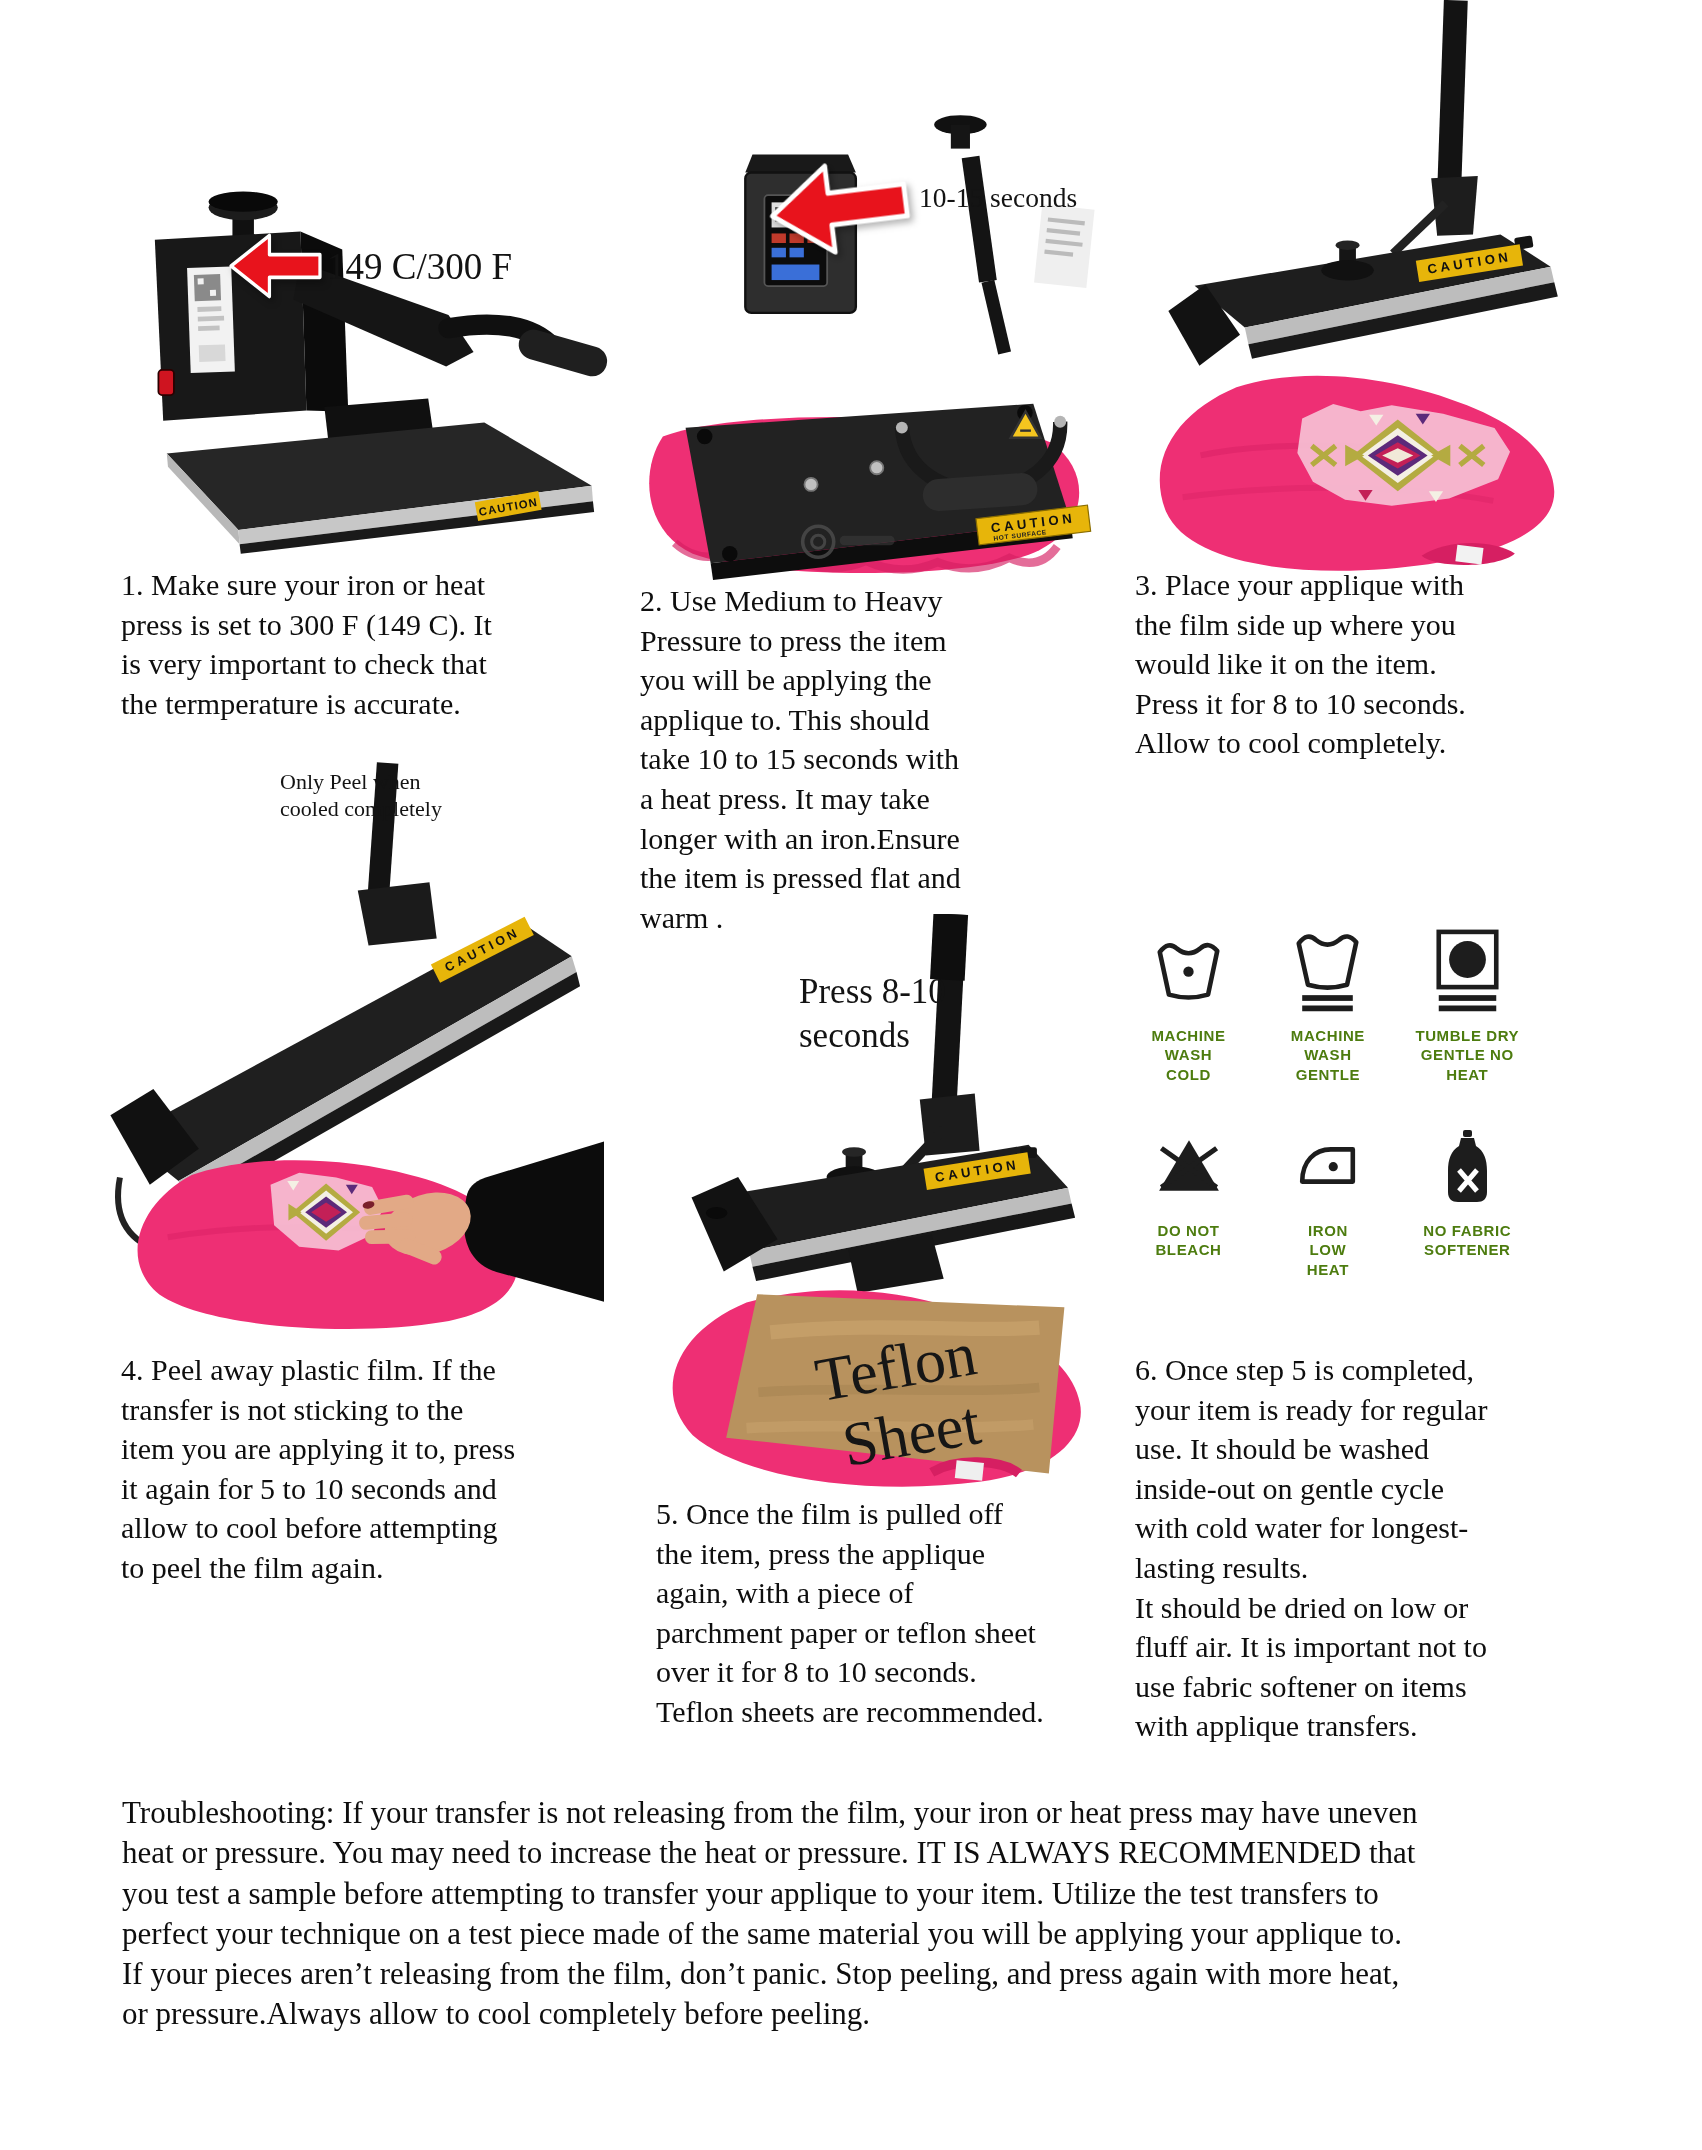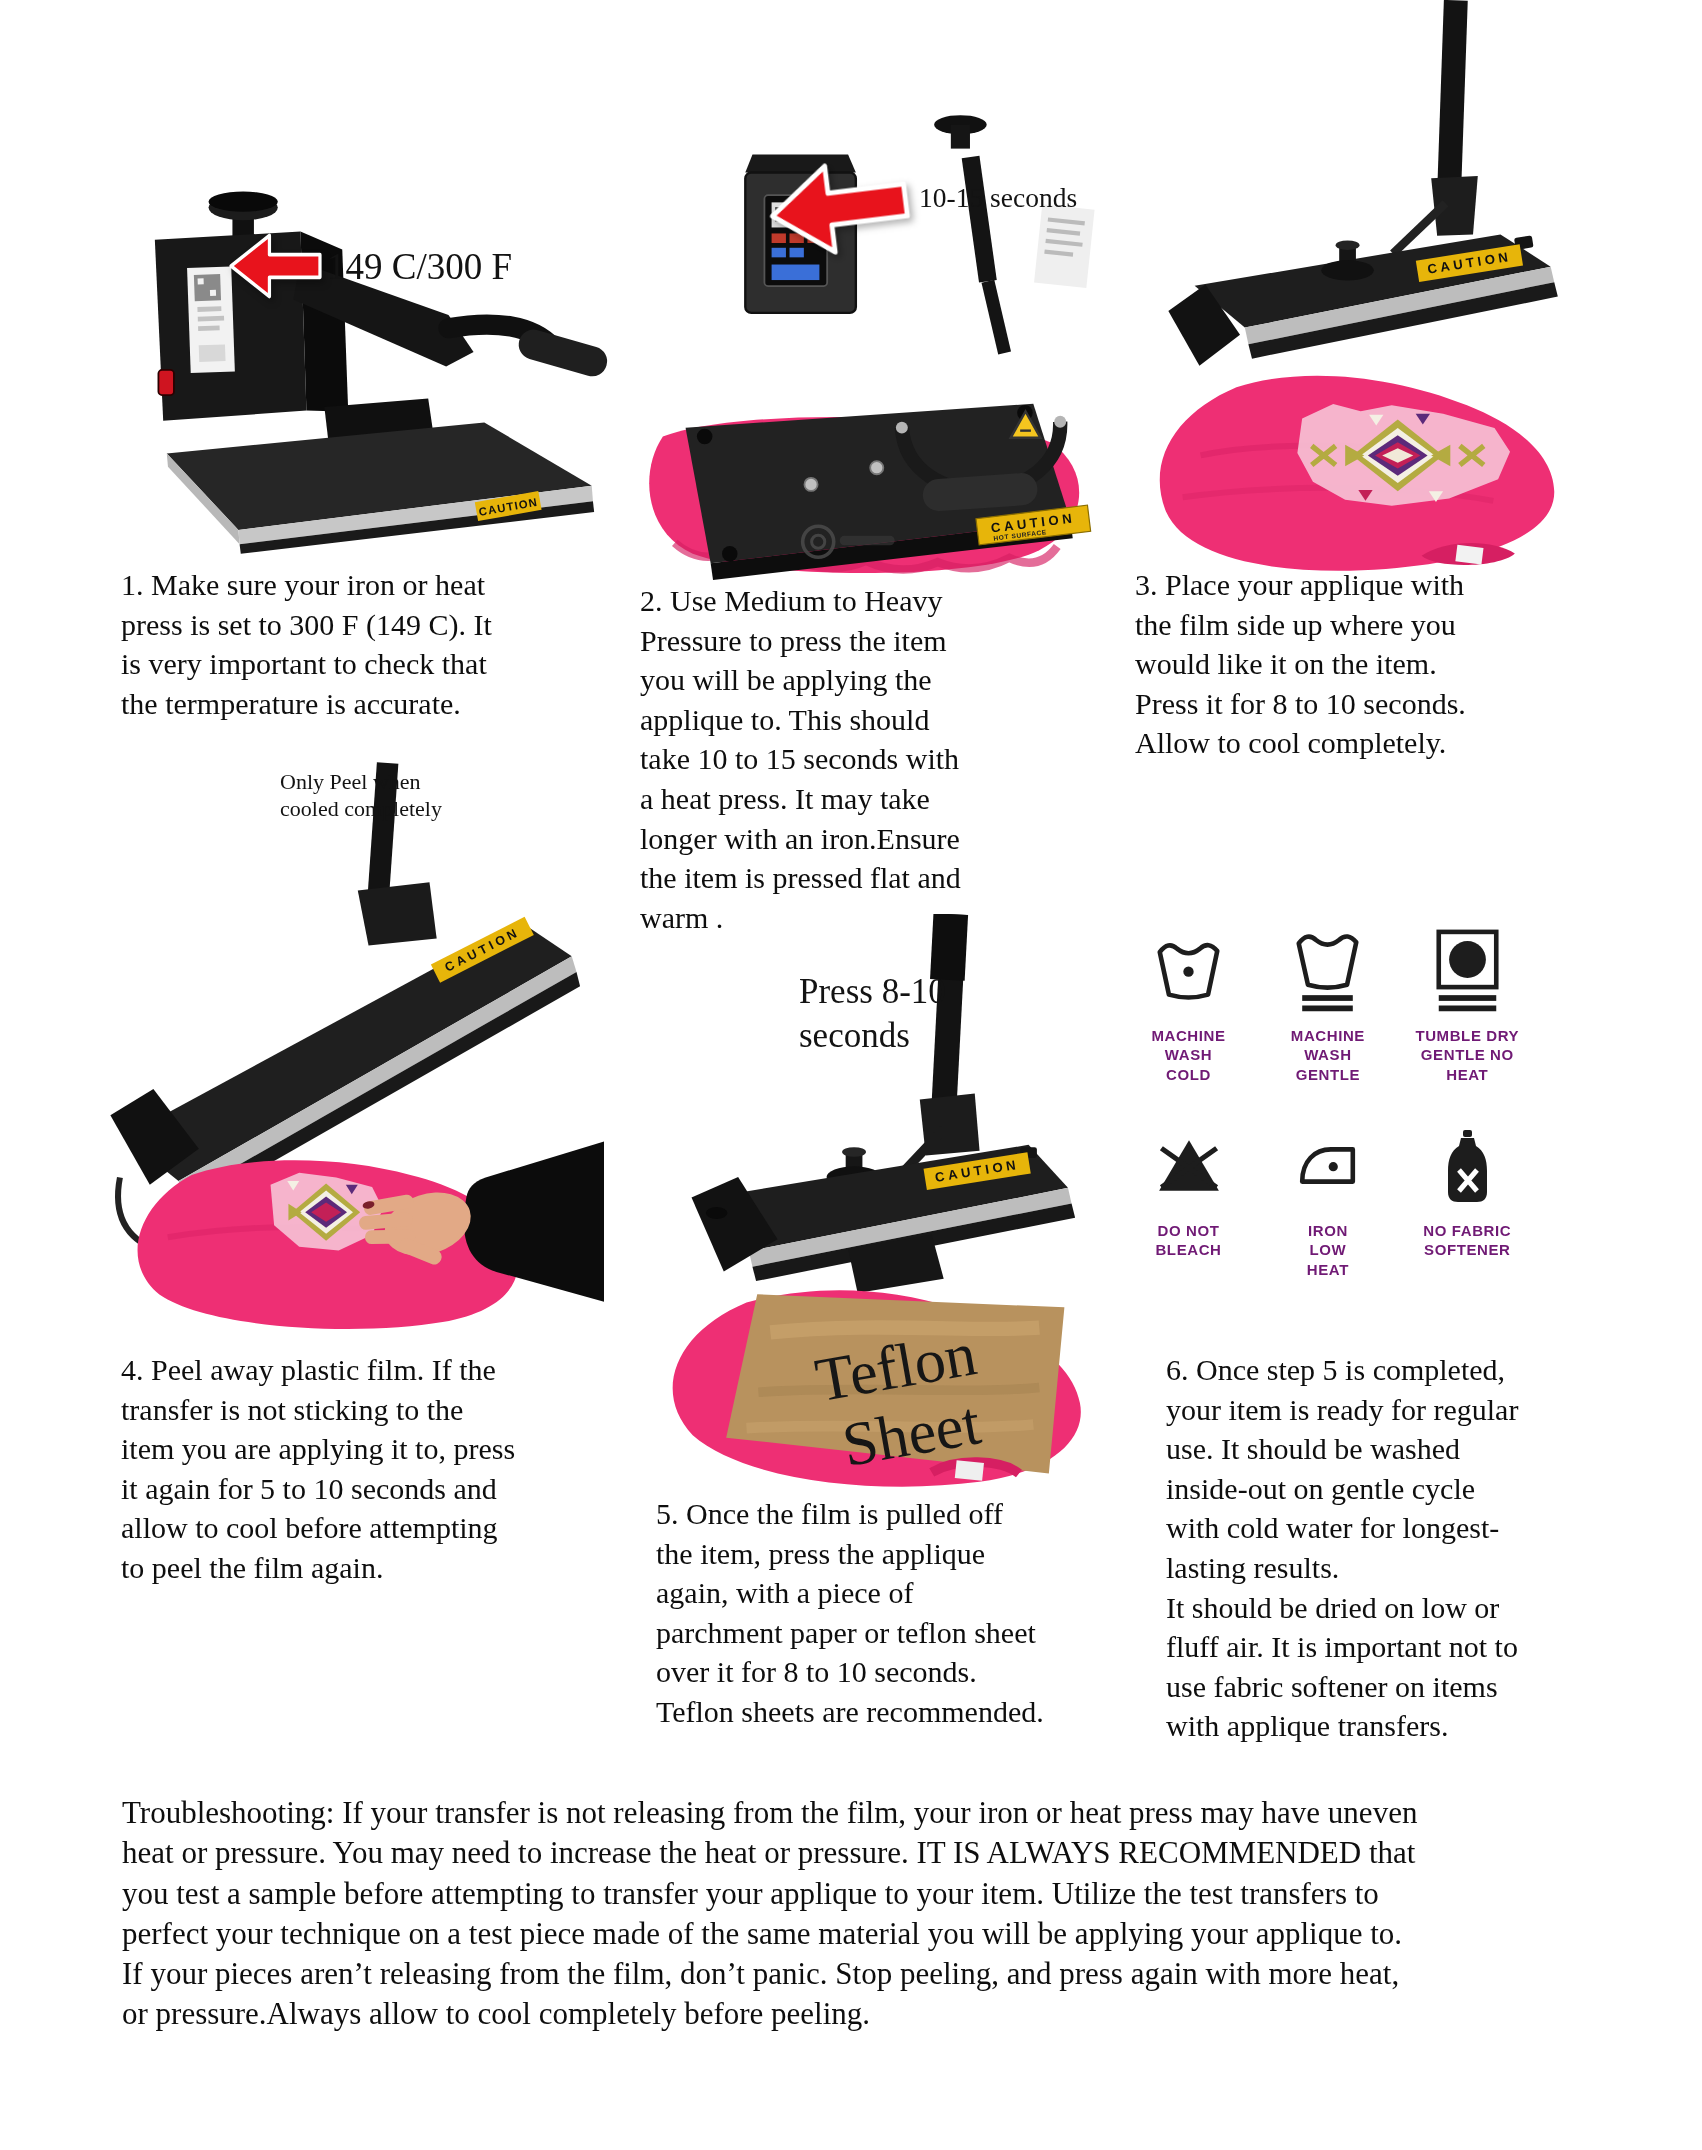--- a/index.html
+++ b/index.html
@@ -14,29 +14,29 @@
   #press-note{left:799px;top:970px;width:221px;font-size:35px;line-height:1.25;text-align:left;}
   .arrow{position:absolute;z-index:4;filter:drop-shadow(3.6px 4.8px 3.6px rgba(0,0,0,0.30));}
   #arrow1{left:229px;top:232px;width:93px;height:68px;}
   #arrow2{left:769px;top:160px;width:140px;height:96px;transform:rotate(-7deg);}
   .step{position:absolute;z-index:2;font-size:30px;line-height:1.32;white-space:pre-line;}
   #step1{left:121px;top:565px;width:526px;}
   #step2{left:640px;top:565px;width:466px;margin-top:16px;}
   #step3{left:1135px;top:565px;width:466px;}
   #step4{left:121px;top:1350px;width:538px;}
   #step5{left:656px;top:1494px;width:502px;}
-  #step6{left:1135px;top:1350px;width:490px;margin-left:31px;}
+  #step6{left:1135px;top:1350px;width:490px;}
   #troubleshooting{left:122px;top:1793px;width:1547px;font-size:31px;line-height:1.3;
        position:absolute;white-space:pre-line;z-index:2;}
   #care-grid{position:absolute;left:1123px;top:925px;z-index:2;display:grid;
        grid-template-columns:repeat(3,131px);column-gap:8.4px;row-gap:36px;}
   .care-cell{display:flex;flex-direction:column;align-items:center;}
   .care-iconbox{height:91px;display:flex;align-items:center;justify-content:center;}
   .care-label{margin-top:9.6px;font-family:"Liberation Sans",sans-serif;font-weight:bold;
-       font-size:15px;line-height:1.3;color:#701a75;text-align:center;letter-spacing:0.6px;
+       font-size:15px;line-height:1.3;color:#4d7c0f;text-align:center;letter-spacing:0.6px;
        white-space:pre-line;}
   svg text.cau{font-family:"Liberation Sans",sans-serif;font-weight:bold;}
   svg text.teflon{font-family:"Liberation Serif",serif;}
 </style>
 </head>
 <body>
 
 <svg class="photo" style="left:90px;top:173px;" width="526" height="382" viewBox="0 0 880 640">
   <g>
     <rect x="238" y="66" width="36" height="54" fill="#101010"></rect>

